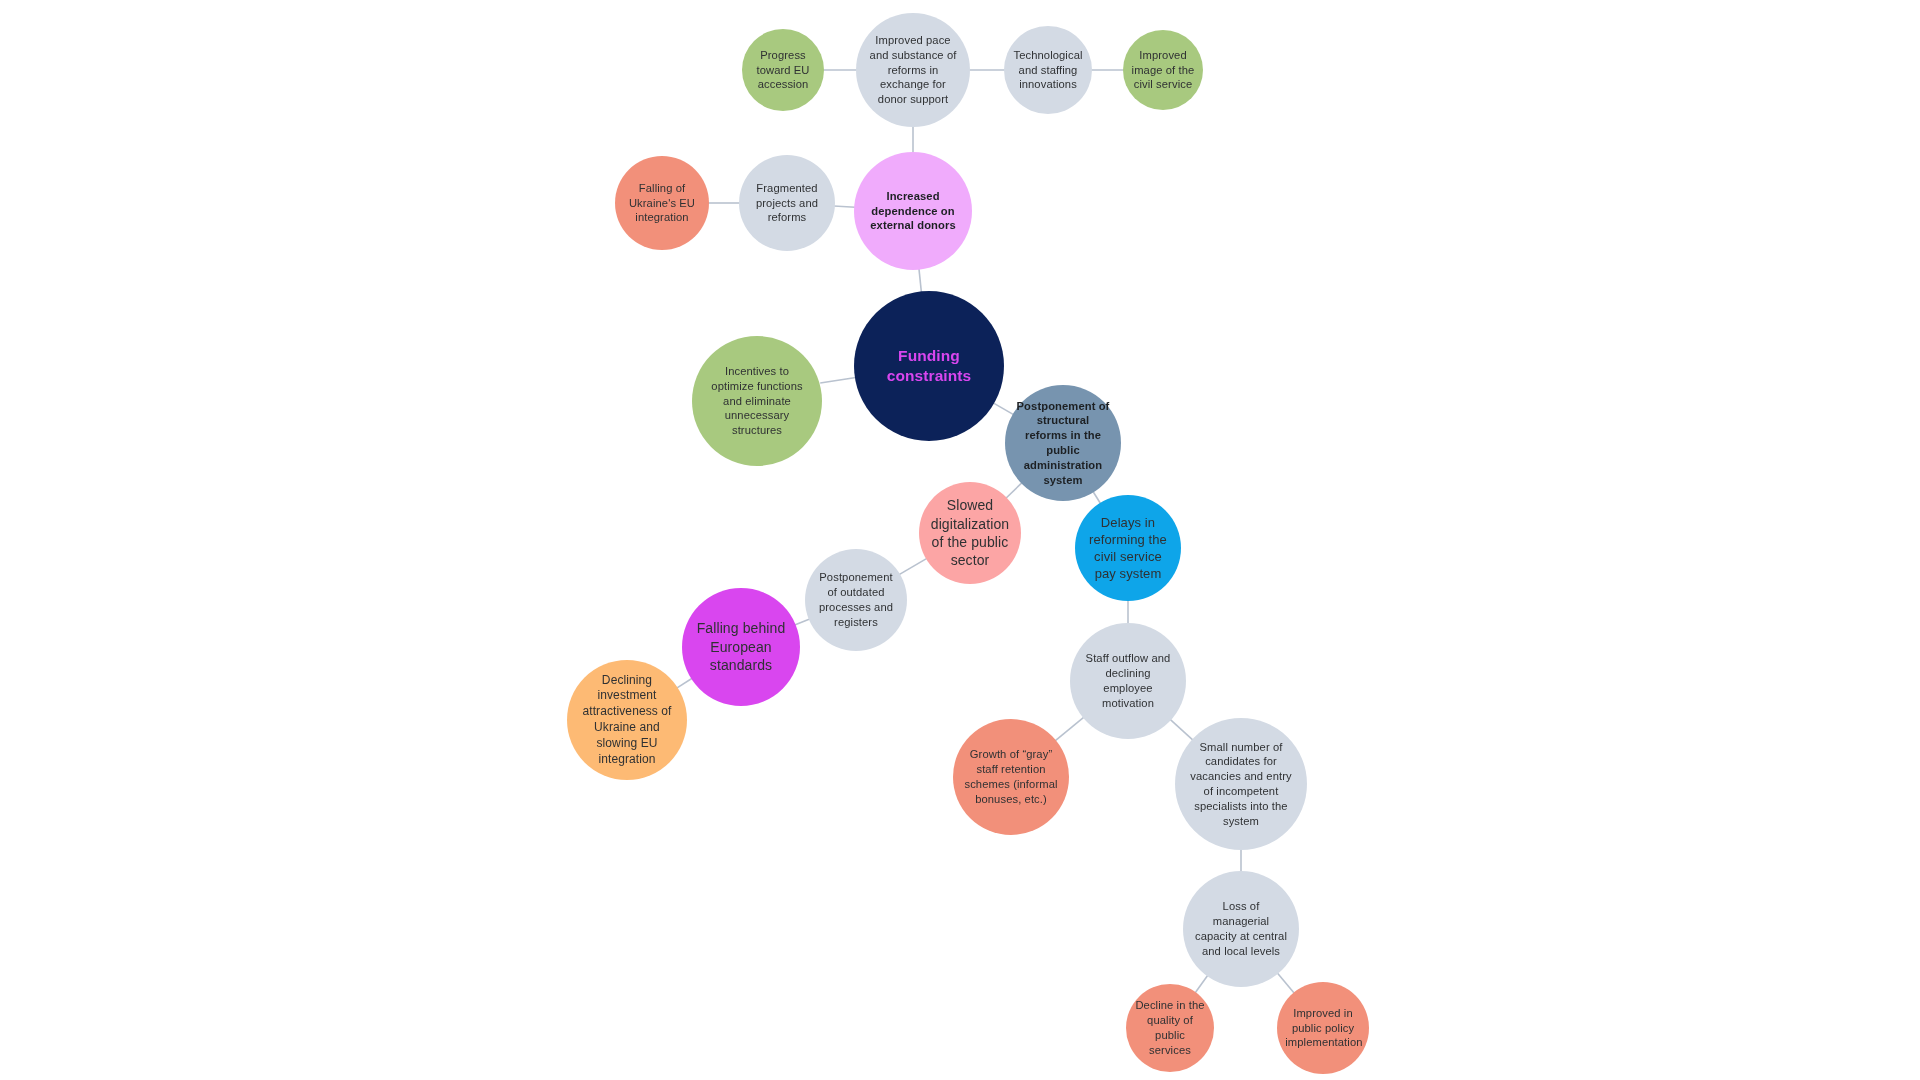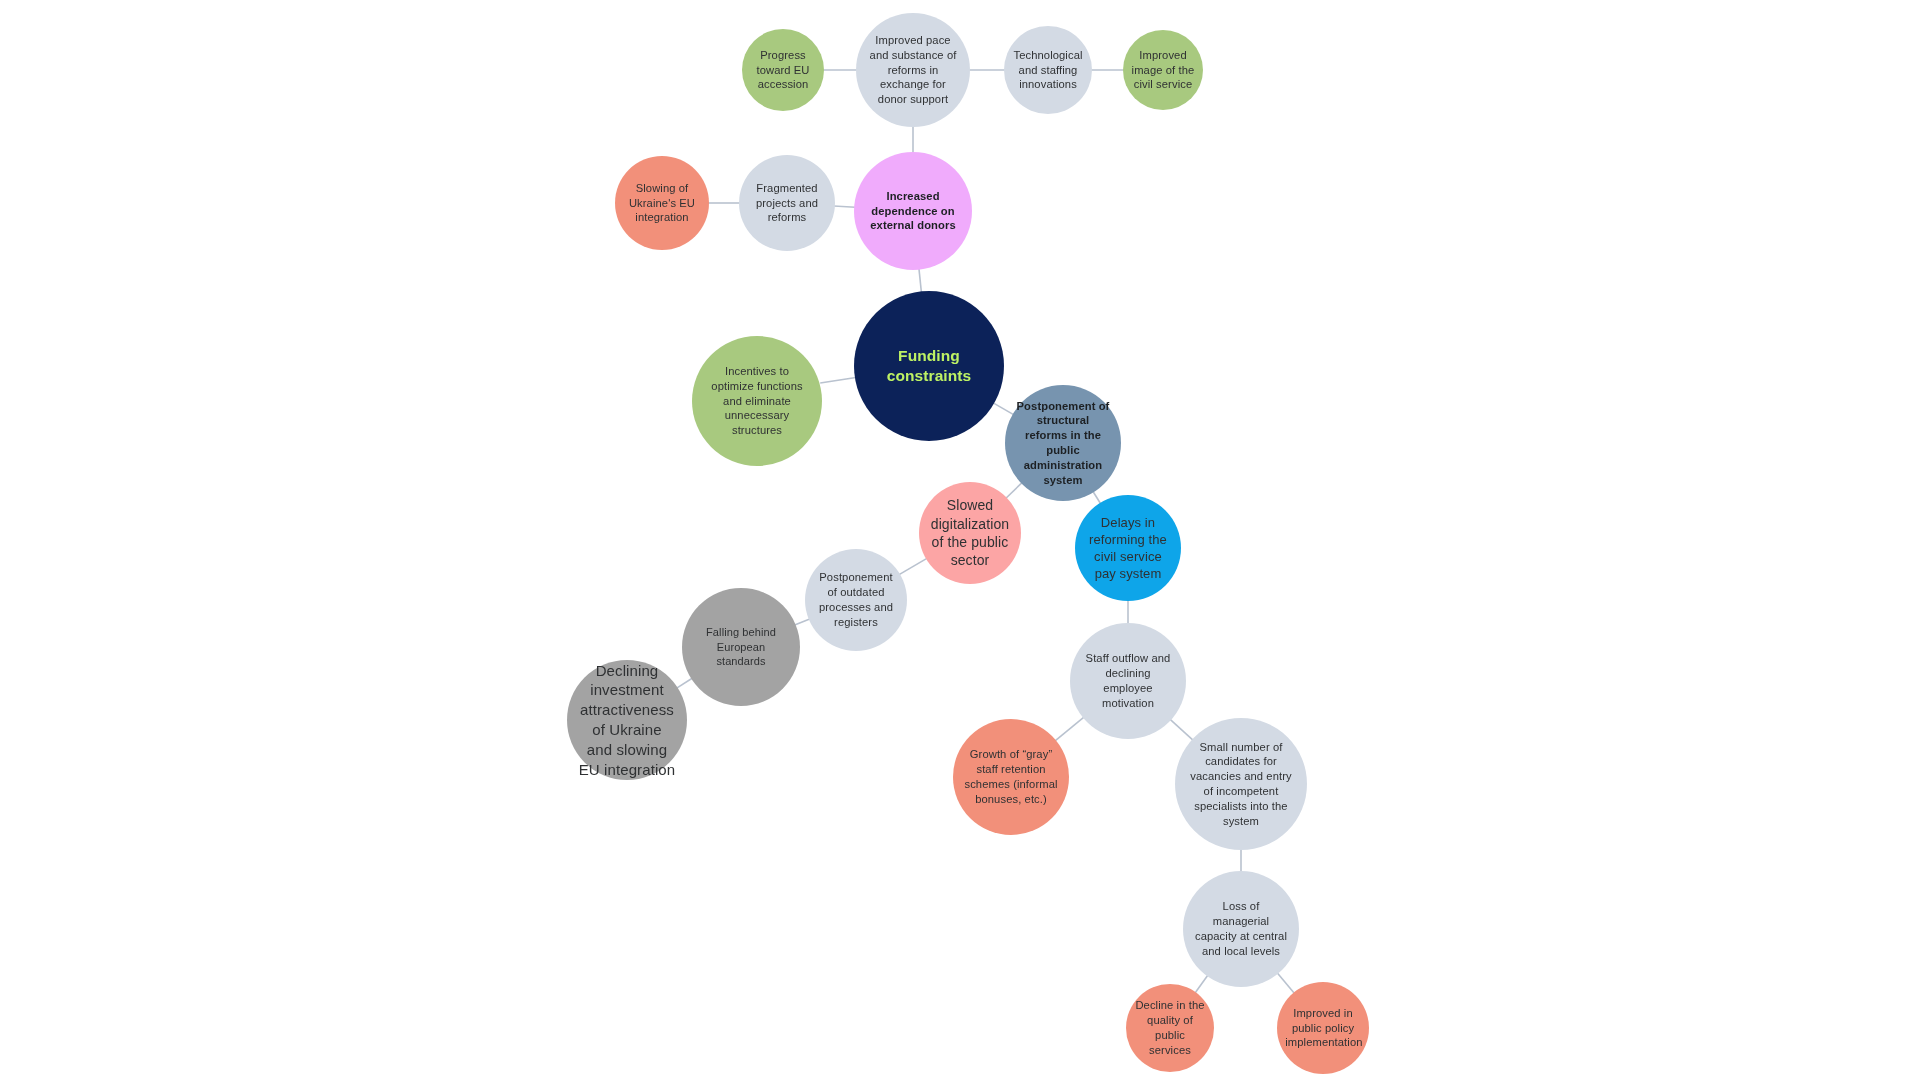--- a/index.html
+++ b/index.html
@@ -39,21 +39,21 @@
     color: #2f3133;
     letter-spacing: 0.1px;
   }
   .node .label {
     display: block;
     padding: 0 9%;
     width: 100%;
     box-sizing: border-box;
   }
   .n-core {
-    color: #bef264;
+    color: #d946ef;
     font-weight: 700;
   }
   .n-steel {
     color: #1d2023;
     font-weight: 700;
   }
 </style>
 </head>
 <body>
 
@@ -87,21 +87,21 @@
       <div class="node" style="left: 856px; top: 13px; width: 114px; height: 114px; background: rgb(211, 218, 228); font-size: 11.2px;">
         <span class="label">Improved pace and substance of reforms in exchange for donor support</span>
       </div>
       <div class="node" style="left: 1004px; top: 26px; width: 88px; height: 88px; background: rgb(211, 218, 228); font-size: 11.2px;">
         <span class="label">Technological and staffing innovations</span>
       </div>
       <div class="node" style="left: 1123px; top: 30px; width: 80px; height: 80px; background: rgb(168, 201, 127); font-size: 11.2px;">
         <span class="label">Improved image of the civil service</span>
       </div>
       <div class="node" style="left: 615px; top: 156px; width: 94px; height: 94px; background: rgb(242, 144, 122); font-size: 11.2px;">
-        <span class="label">Slowing of Ukraine's EU integration</span>
+        <span class="label">Falling of Ukraine's EU integration</span>
       </div>
       <div class="node" style="left: 739px; top: 155px; width: 96px; height: 96px; background: rgb(211, 218, 228); font-size: 11.2px;">
         <span class="label">Fragmented projects and reforms</span>
       </div>
       <div class="node n-steel" style="left: 854px; top: 152px; width: 118px; height: 118px; background: #f0abfc; font-size: 11.2px;">
         <span class="label">Increased dependence on external donors</span>
       </div>
       <div class="node" style="left: 692px; top: 336px; width: 130px; height: 130px; background: rgb(168, 201, 127); font-size: 11.2px;">
         <span class="label">Incentives to optimize functions and eliminate unnecessary structures</span>
       </div>
@@ -113,24 +113,24 @@
       </div>
       <div class="node" style="left: 919px; top: 482px; width: 102px; height: 102px; background: #fca5a5; font-size: 14px;">
         <span class="label">Slowed digitalization of the public sector</span>
       </div>
       <div class="node" style="left: 1075px; top: 495px; width: 106px; height: 106px; background: #0ea5e9; font-size: 13px;">
         <span class="label">Delays in reforming the civil service pay system</span>
       </div>
       <div class="node" style="left: 805px; top: 549px; width: 102px; height: 102px; background: rgb(211, 218, 228); font-size: 11.2px;">
         <span class="label">Postponement of outdated processes and registers</span>
       </div>
-      <div class="node" style="left: 682px; top: 588px; width: 118px; height: 118px; background: #a3a3a3; font-size: 11px;">
+      <div class="node" style="left: 682px; top: 588px; width: 118px; height: 118px; background: #d946ef; font-size: 14px;">
         <span class="label">Falling behind European standards</span>
       </div>
-      <div class="node" style="left: 567px; top: 660px; width: 120px; height: 120px; background: #a3a3a3; font-size: 15px;">
+      <div class="node" style="left: 567px; top: 660px; width: 120px; height: 120px; background: #fdba74; font-size: 12px;">
         <span class="label">Declining investment attractiveness of Ukraine and slowing EU integration</span>
       </div>
       <div class="node" style="left: 1070px; top: 623px; width: 116px; height: 116px; background: rgb(211, 218, 228); font-size: 11.2px;">
         <span class="label">Staff outflow and declining employee motivation</span>
       </div>
       <div class="node" style="left: 953px; top: 719px; width: 116px; height: 116px; background: rgb(242, 144, 122); font-size: 11.2px; justify-content: center;">
         <span class="label">Growth of “gray” staff retention schemes (informal bonuses, etc.)</span>
       </div>
       <div class="node" style="left: 1175px; top: 718px; width: 132px; height: 132px; background: rgb(211, 218, 228); font-size: 11.2px;">
         <span class="label">Small number of candidates for vacancies and entry of incompetent specialists into the system</span>

